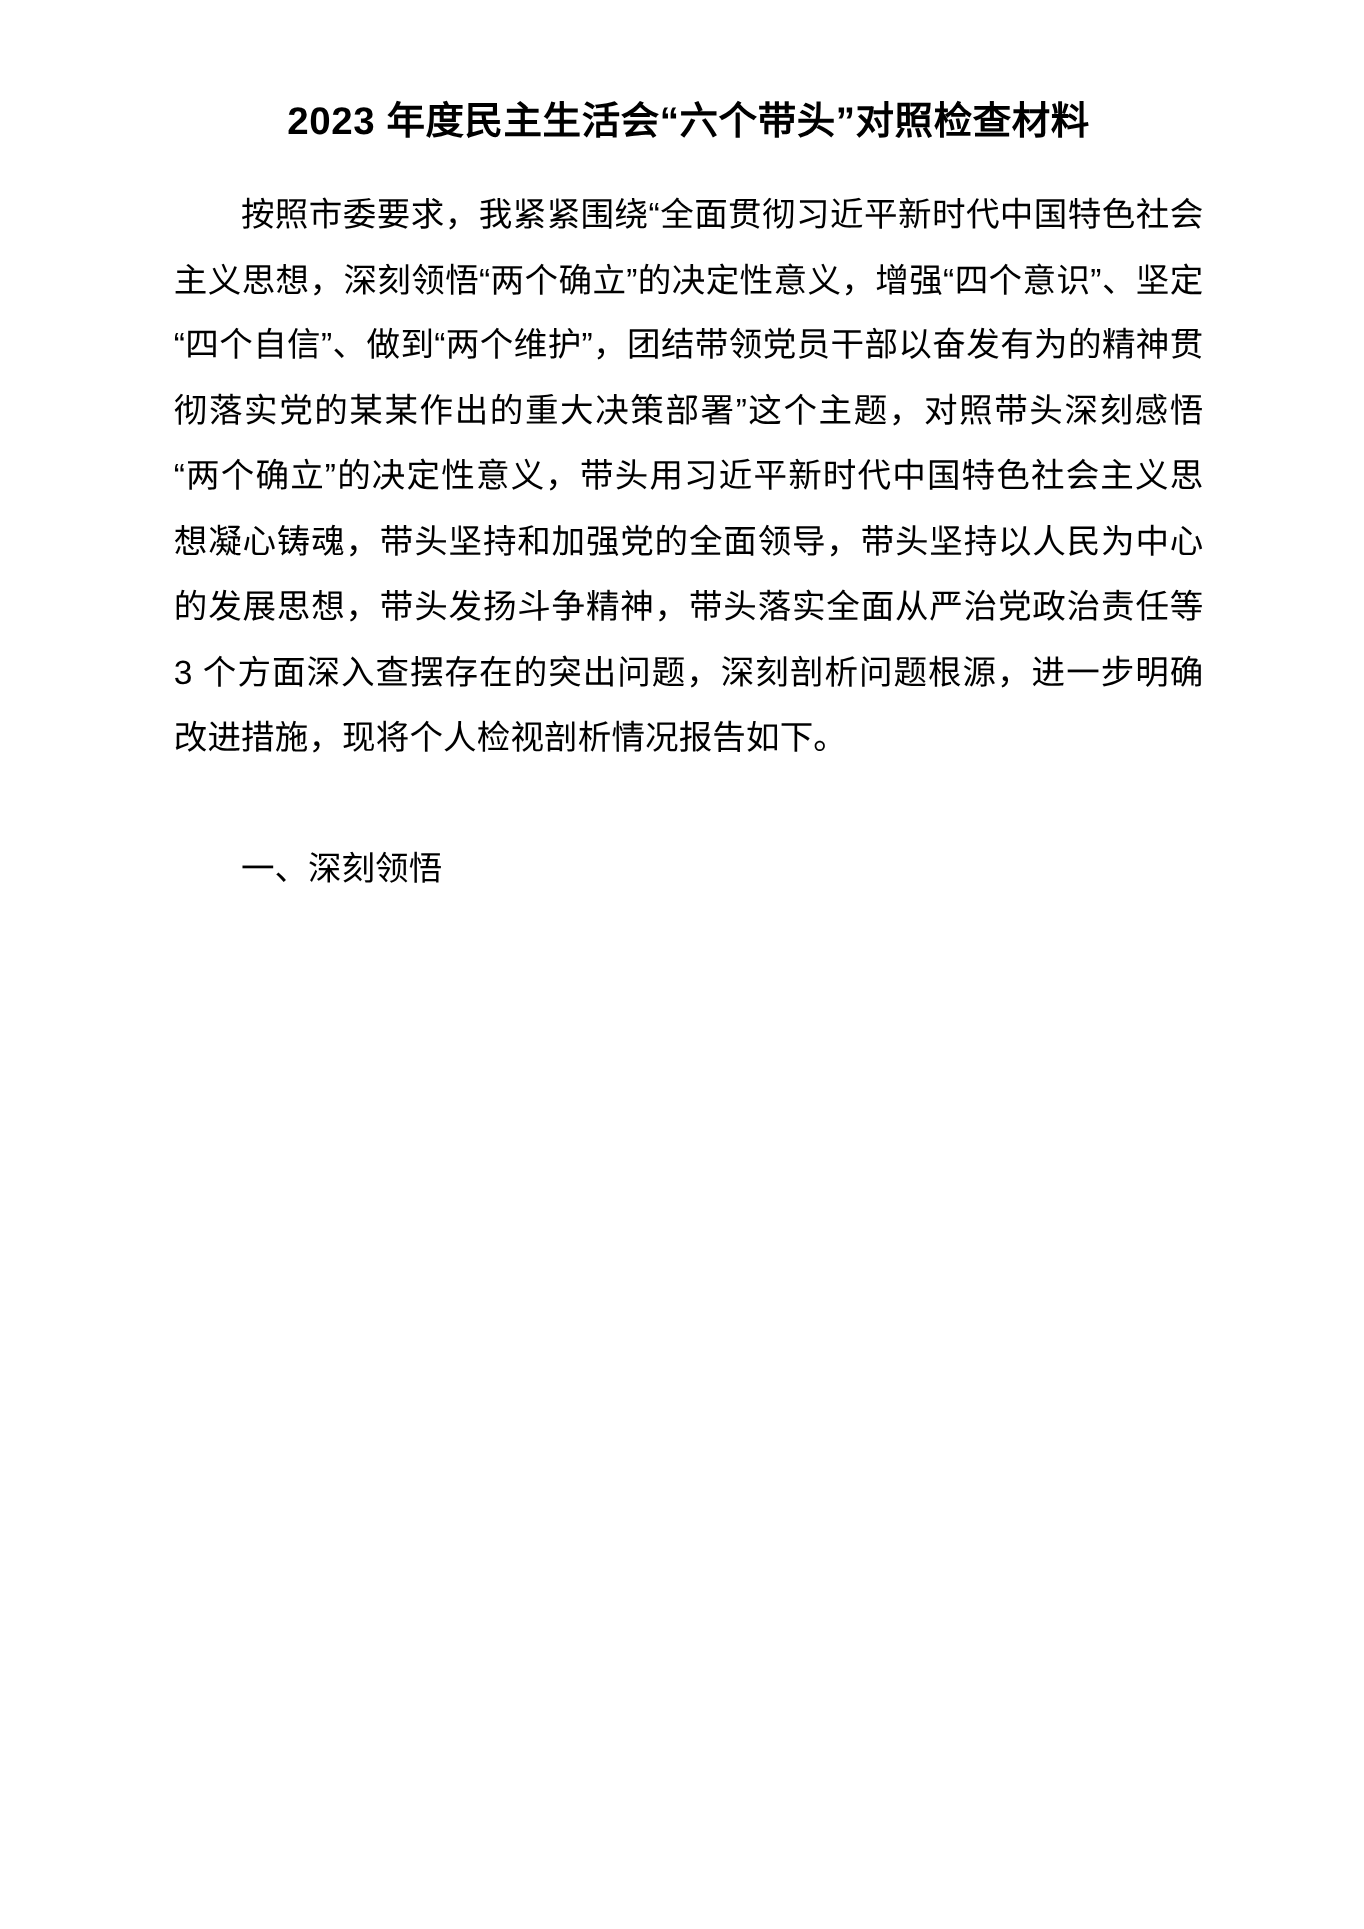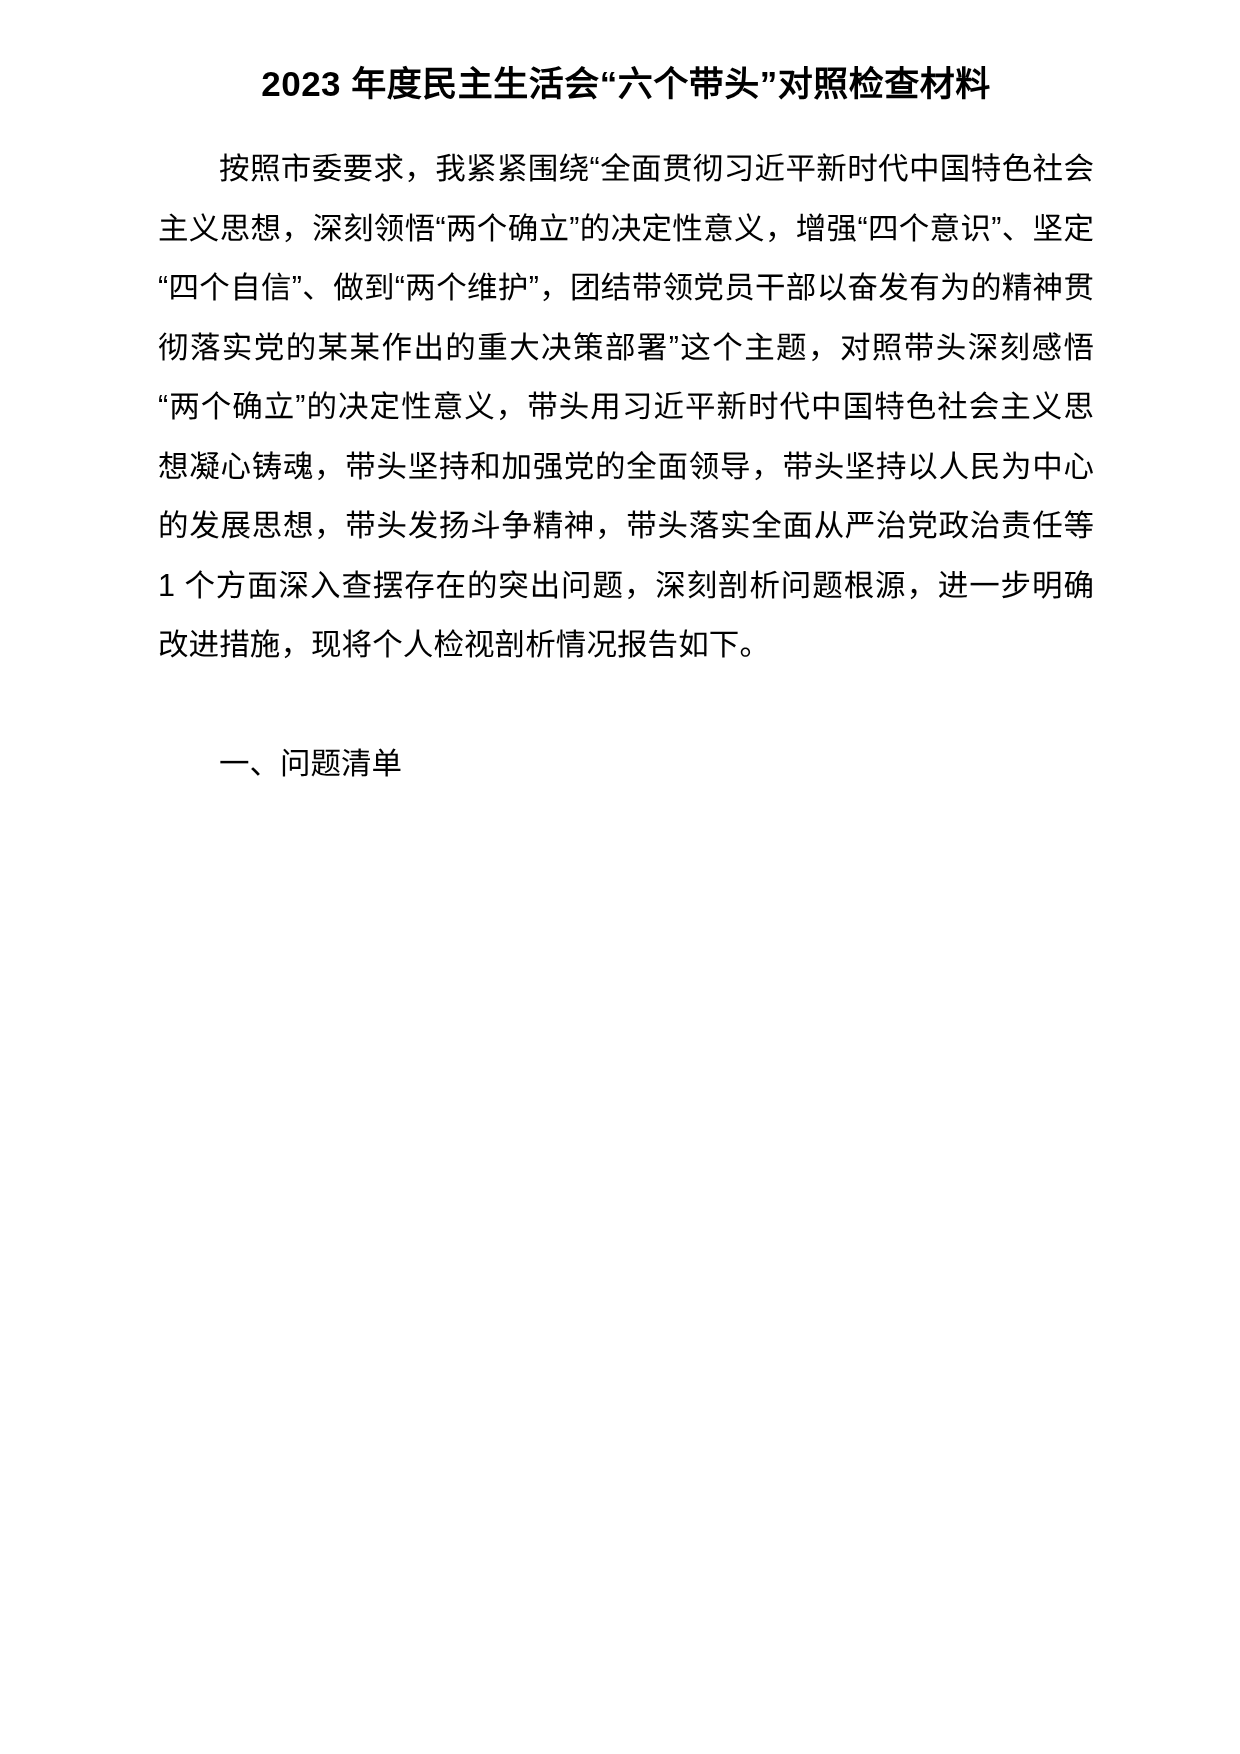--- a/index.html
+++ b/index.html
@@ -27,21 +27,21 @@
     top: 0;
     width: 936px;
   }
   .doc-title {
     font-size: 35px;
     font-weight: 700;
     text-align: center;
     letter-spacing: 0.5px;
     line-height: 1.35;
     margin: 0;
-    padding-top: 60px;
+    padding-top: 87px;
     padding-bottom: 0;
     white-space: nowrap;
   }
   .para {
     font-size: 30.5px;
     line-height: 59.5px;
     text-align: justify;
     text-justify: inter-ideograph;
     text-align-last: left;
     margin: 0;
@@ -65,25 +65,25 @@
   }
 </style>
 </head>
 <body>
 
 <div class="page">
   <div class="page-body">
 
     <h1 class="doc-title">2023 年度民主生活会“六个带头”对照检查材料</h1>
 
-    <p class="para indent first-para">按照市委要求，我紧紧围绕“全面贯彻习近平新时代中国特色社会主义思想，深刻领悟“两个确立”的决定性意义，增强“四个意识”、坚定“四个自信”、做到“两个维护”，团结带领党员干部以奋发有为的精神贯彻落实党的某某作出的重大决策部署”这个主题，对照带头深刻感悟“两个确立”的决定性意义，带头用习近平新时代中国特色社会主义思想凝心铸魂，带头坚持和加强党的全面领导，带头坚持以人民为中心的发展思想，带头发扬斗争精神，带头落实全面从严治党政治责任等 1 个方面深入查摆存在的突出问题，深刻剖析问题根源，进一步明确改进措施，现将个人检视剖析情况报告如下。</p>
+    <p class="para indent first-para">按照市委要求，我紧紧围绕“全面贯彻习近平新时代中国特色社会主义思想，深刻领悟“两个确立”的决定性意义，增强“四个意识”、坚定“四个自信”、做到“两个维护”，团结带领党员干部以奋发有为的精神贯彻落实党的某某作出的重大决策部署”这个主题，对照带头深刻感悟“两个确立”的决定性意义，带头用习近平新时代中国特色社会主义思想凝心铸魂，带头坚持和加强党的全面领导，带头坚持以人民为中心的发展思想，带头发扬斗争精神，带头落实全面从严治党政治责任等 3 个方面深入查摆存在的突出问题，深刻剖析问题根源，进一步明确改进措施，现将个人检视剖析情况报告如下。</p>
 
     <div class="spacer-line"></div>
 
-    <p class="heading-line">一、问题清单</p>
+    <p class="heading-line">一、深刻领悟</p>
 
 
     <div class="spacer-line"></div>
 
 
     <div class="spacer-line"></div>
 
 
   </div>
 </div>

